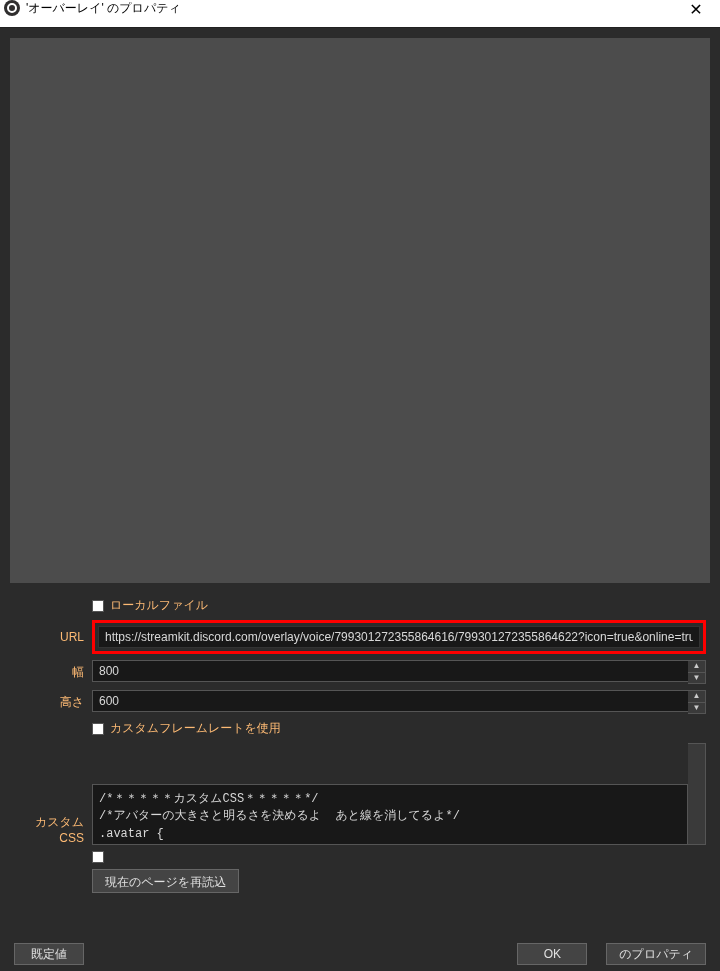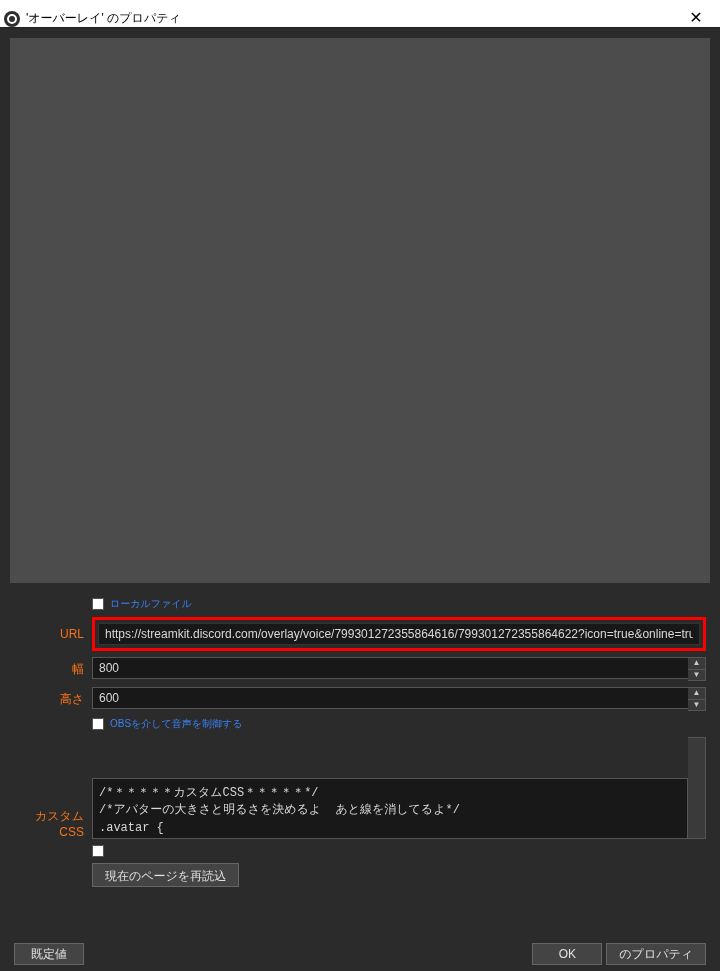--- a/index.html
+++ b/index.html
@@ -10,21 +10,21 @@
       font-family: "Meiryo", "MS PGothic", sans-serif;
       font-size: 12px;
       color: #d8d8d8;
       overflow: hidden;
     }
     .title-bar {
       height: 28px;
       background: #ffffff;
       color: #000000;
       display: flex;
-      align-items: flex-end;
+      align-items: flex-start;
       padding: 0 4px;
       border-bottom: 1px solid #222;
     }
     .title-bar .app-icon {
       width: 16px;
       height: 16px;
       border-radius: 50%;
       background: #302e2e;
       margin-right: 6px;
       position: relative;
@@ -56,39 +56,39 @@
     .row {
       display: flex;
       align-items: center;
       margin-bottom: 6px;
     }
     .row-label {
       width: 78px;
       text-align: right;
       padding-right: 8px;
       font-size: 12px;
-      color: #f97316;
+      color: #fdba74;
     }
     .row-field {
       flex: 1;
       display: flex;
       align-items: center;
     }
     .checkbox {
       width: 12px;
       height: 12px;
       background: #ffffff;
       border: 1px solid #555;
       display: inline-block;
       margin-right: 6px;
       flex-shrink: 0;
     }
     .checkbox-label {
-      font-size: 10px;
-      color: #3b82f6;
+      font-size: 12px;
+      color: #fdba74;
     }
     .text-input {
       flex: 1;
       height: 22px;
       background: #181818;
       border: 1px solid #555;
       color: #d8d8d8;
       padding: 0 6px;
       font-size: 12px;
       font-family: inherit;
@@ -166,21 +166,21 @@
     }
     .bottom-bar {
       position: absolute;
       bottom: 0;
       left: 0;
       right: 0;
       height: 34px;
       display: flex;
       align-items: center;
       padding: 0 14px;
-      gap: 4px;
+      gap: 19px;
     }
     .bottom-bar .spacer { flex: 1; }
     .bottom-bar .btn {
       background: #444444;
       border: 1px solid #666;
       color: #e0e0e0;
       font-size: 12px;
       font-family: inherit;
       cursor: pointer;
       height: 22px;
@@ -233,28 +233,28 @@
     <div class="row-label">高さ</div>
     <div class="spinbox-wrap">
       <input class="text-input" value="600" style="">
       <div class="spin-buttons">
         <div class="spin-btn">▲</div>
         <div class="spin-btn">▼</div>
       </div>
     </div>
   </div>
 
-
   <div class="row">
     <div class="row-label"></div>
     <div class="row-field">
       <span class="checkbox"></span>
-      <span class="checkbox-label">OBSを介して音声を制御する</span>
-    </div>
-  </div>
+      <span class="checkbox-label">カスタムフレームレートを使用</span>
+    </div>
+  </div>
+
 
   <div class="row row-align-top">
     <div class="row-label">カスタム CSS</div>
     <div class="textarea-wrap">
       <textarea class="css-textarea" style="">/*＊＊＊＊＊カスタムCSS＊＊＊＊＊*/
 /*アバターの大きさと明るさを決めるよ  あと線を消してるよ*/
 .avatar {
 height:57px !important;
 width:57px !important;
 border-radius:10px !important;</textarea>

